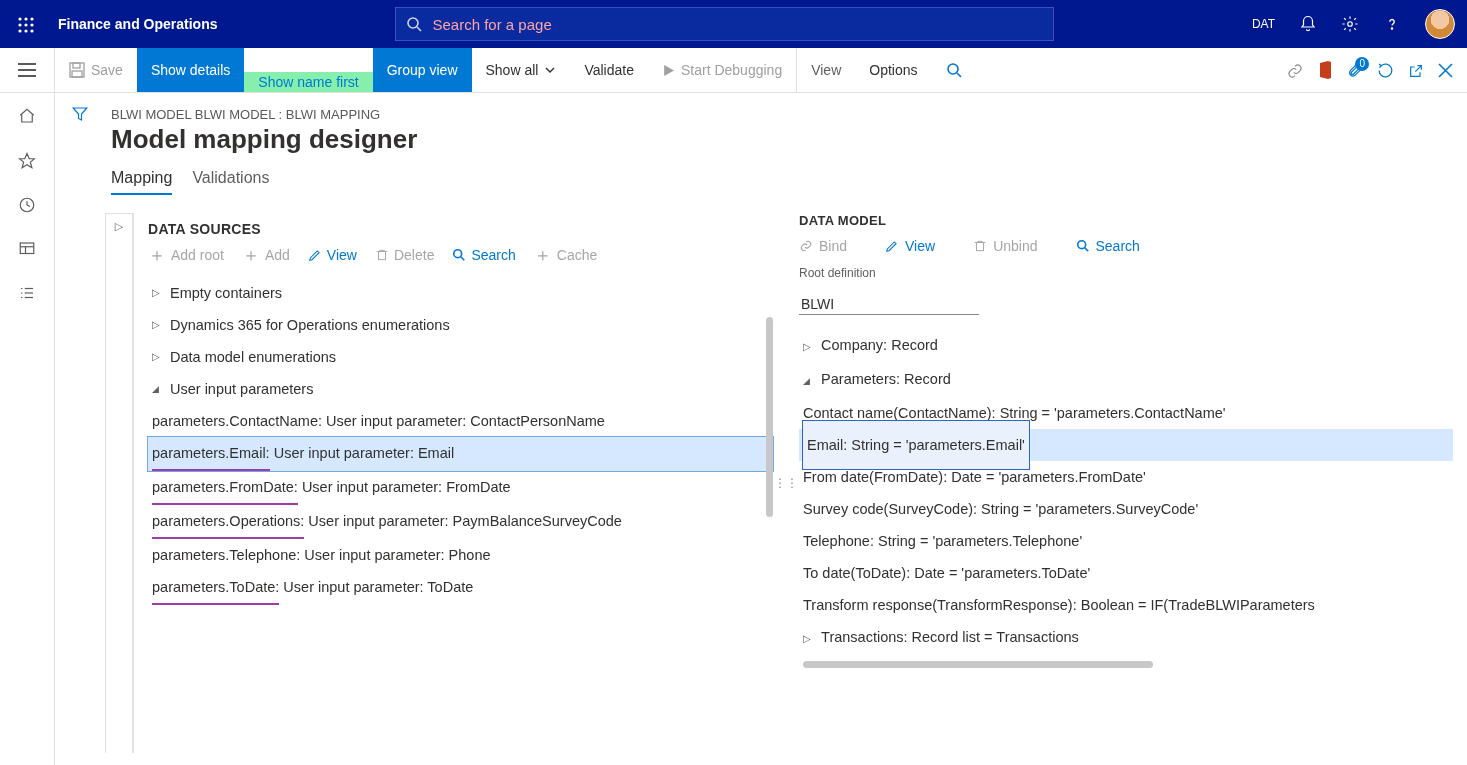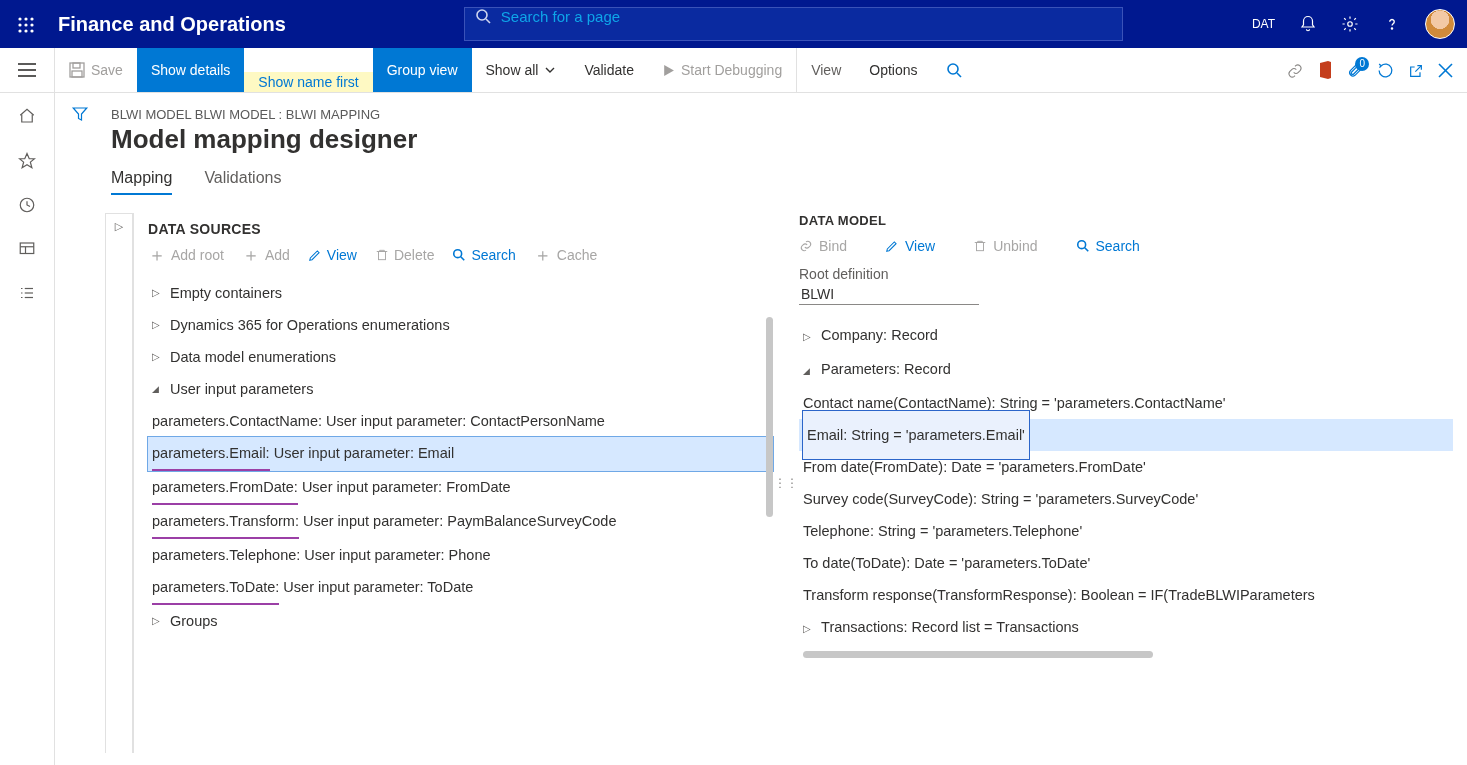--- a/index.html
+++ b/index.html
@@ -1,54 +1,54 @@
 <!DOCTYPE html>
 <html><head>
 <meta charset="utf-8">
 <style>
   * { box-sizing: border-box; margin: 0; padding: 0; font-family: "Segoe UI", Arial, sans-serif; }
   body { width: 1467px; height: 765px; overflow: hidden; background:#fff; color:#323130; font-size:14px; }
 
   
   .appbar { height:48px; background:#00188f; color:#fff; display:flex; align-items:center; padding:0 12px; gap:18px; }
   .waffle { font-size:18px; width:28px; text-align:center; cursor:pointer; }
-  .app-title { font-size:20px; font-weight:600; }
-  .search-wrap { margin-left:160px; width:659px; height:34px; background:#0a2aa0; border:1px solid #3a52b8; display:flex; padding:0 10px; color:#0ea5e9; }
+  .app-title { font-size:14px; font-weight:600; }
+  .search-wrap { margin-left:160px; width:659px; height:34px; background:#0a2aa0; border:1px solid #3a52b8; display:flex; align-items:center; padding:0 10px; color:#fca5a5; }
   .search-wrap svg { margin-right:10px; }
   .search-wrap span { font-size:15px; }
   .appbar-right { margin-left:auto; display:flex; align-items:center; gap:24px; }
   .appbar-right .icon { cursor:pointer; }
   .avatar { width:30px; height:30px; border-radius:50%; background: radial-gradient(circle at 50% 35%, #f3c9a5 0 40%, #d08a3a 41% 100%); border:1px solid #fff; }
   .env { font-size:12px; }
 
   
   .cmdbar { height:45px; border-bottom:1px solid #e1e1e1; display:flex; align-items:stretch; background:#fff; }
   .cmdbar .ham { width:55px; display:flex; align-items:center; justify-content:center; border-right:1px solid #e1e1e1; cursor:pointer; }
   .cmdbtn { display:flex; align-items:center; gap:6px; padding:0 14px; cursor:pointer; color:#323130; border-right:0; }
   .cmdbtn.disabled { color:#a19f9d; cursor:default; }
   .cmdbtn.blue { background:#0078d4; color:#fff; }
-  .cmdbtn.white { background:#fef9c3; color:#0078d4;margin-top:24px; }
+  .cmdbtn.white { background:#86efac; color:#0078d4;margin-top:24px; }
   .cmdbtn.sep-left { border-left:1px solid #e1e1e1; }
   .cmdbar-right { margin-left:auto; display:flex; align-items:center; gap:14px; padding-right:14px; }
   .cmdbar-right .ic { cursor:pointer; color:#0078d4; position:relative; }
   .badge { position:absolute; top:-4px; right:-6px; background:#0078d4; color:#fff; border-radius:8px; font-size:10px; padding:0 4px; line-height:14px; }
 
   
   .shell { display:flex; height:calc(765px - 48px - 45px); }
   .rail { width:55px; border-right:1px solid #e1e1e1; display:flex; flex-direction:column; align-items:center; padding-top:14px; gap:26px; color:#605e5c; }
   .rail .ic { cursor:pointer; }
 
   .content { flex:1; display:flex; }
   .filter-col { width:50px; border-right:0; padding-top:12px; display:flex; justify-content:center; color:#0078d4; }
 
   .page { flex:1; padding:14px 0 0 0; overflow:hidden; position:relative; }
   .breadcrumb { font-size:13px; color:#5a5a5a; padding-left:6px; }
   .page-title { font-size:26px; font-weight:600; padding:2px 0 14px 6px; }
 
-  .tabs { display:flex; gap:32px; padding-left:6px; border-bottom:0; }
+  .tabs { display:flex; gap:20px; padding-left:6px; border-bottom:0; }
   .tab { font-size:16px; padding-bottom:6px; color:#605e5c; cursor:pointer; }
   .tab.active { color:#323130; border-bottom:2px solid #0078d4; font-weight:400; }
 
   .panes { display:flex; gap:0; margin-top:18px; height:540px; }
   .pane-expander { width:28px; border:1px solid #e1e1e1; border-bottom:none; display:flex; justify-content:center; padding-top:6px; font-size:11px; color:#605e5c; cursor:pointer; }
 
   .ds-pane { width:640px; border-left:1px solid #e1e1e1; padding:8px 0 0 14px; position:relative; }
   .pane-title { font-size:14px; font-weight:700; letter-spacing:.3px; margin-bottom:10px; }
   .pane-actions { display:flex; gap:18px; align-items:center; color:#605e5c; margin-bottom:14px; flex-wrap:wrap; }
   .pane-actions .act { display:flex; align-items:center; gap:5px; cursor:pointer; }
@@ -69,21 +69,21 @@
 
   .mid-splitter { width:26px; display:flex; align-items:center; justify-content:center; color:#8a8886; cursor:ew-resize; font-size:12px; }
 
   .dm-pane { flex:1; padding:0 14px 0 0; }
   .dm-title { font-size:13px; font-weight:700; letter-spacing:.3px; margin-bottom:10px; }
   .dm-actions { display:flex; gap:38px; align-items:center; margin-bottom:12px; }
   .dm-actions .act { display:flex; align-items:center; gap:6px; cursor:pointer; }
   .dm-actions .act.disabled { color:#a7a6a5; cursor:default; }
   .dm-actions .act.link { color:#0078d4; }
 
-  .field-label { font-size:14px; color:#605e5c; margin-bottom:2px; }
+  .field-label { font-size:12px; color:#605e5c; margin-bottom:14px; }
   .field-val { border-bottom:1px solid #8a8886; width:180px; padding:2px 2px; margin-bottom:14px; }
 
   .dm-tree { font-size:14.5px; line-height:32px; }
   .dm-child { padding-left:40px; }
   .dm-row.sel { background:#d6e8ff; }
   .dm-row.sel .box { outline:1px solid #2b65c9; padding:16px 4px; background:#eaf1fd; }
   .dm-tree .dm-row { padding:0 4px; white-space:nowrap; }
 
   .hscroll { height:7px; background:#c7c7c7; border-radius:4px; width:350px; margin-left:4px; margin-top:6px; }
 
@@ -325,31 +325,27 @@
               </div>
 
             <div class="child row"><span>parameters.ContactName: User input parameter: ContactPersonName</span></div>
             <div class="child row sel">
               <span class="underline-purple">parameters.Email:</span><span> User input parameter: Email</span>
             </div>
             <div class="child row">
               <span class="underline-purple">parameters.FromDate:</span><span> User input parameter: FromDate</span>
             </div>
             <div class="child row">
-              <span class="underline-purple">parameters.Transform:</span><span> User input parameter: PaymBalanceSurveyCode</span>
+              <span class="underline-purple">parameters.Operations:</span><span> User input parameter: PaymBalanceSurveyCode</span>
             </div>
             <div class="child row"><span>parameters.Telephone: User input parameter: Phone</span></div>
             <div class="child row">
               <span class="underline-purple">parameters.ToDate:</span><span> User input parameter: ToDate</span>
             </div>
 
-            <div class="node">
-                <span class="caret closed"></span>
-                <span>Groups</span>
-              </div>
 
             <div class="vscroll"></div>
           </div>
         </div>
 
         <div class="mid-splitter">⋮⋮</div>
 
         <div class="dm-pane">
           <div class="dm-title">DATA MODEL</div>
           <div class="dm-actions">

